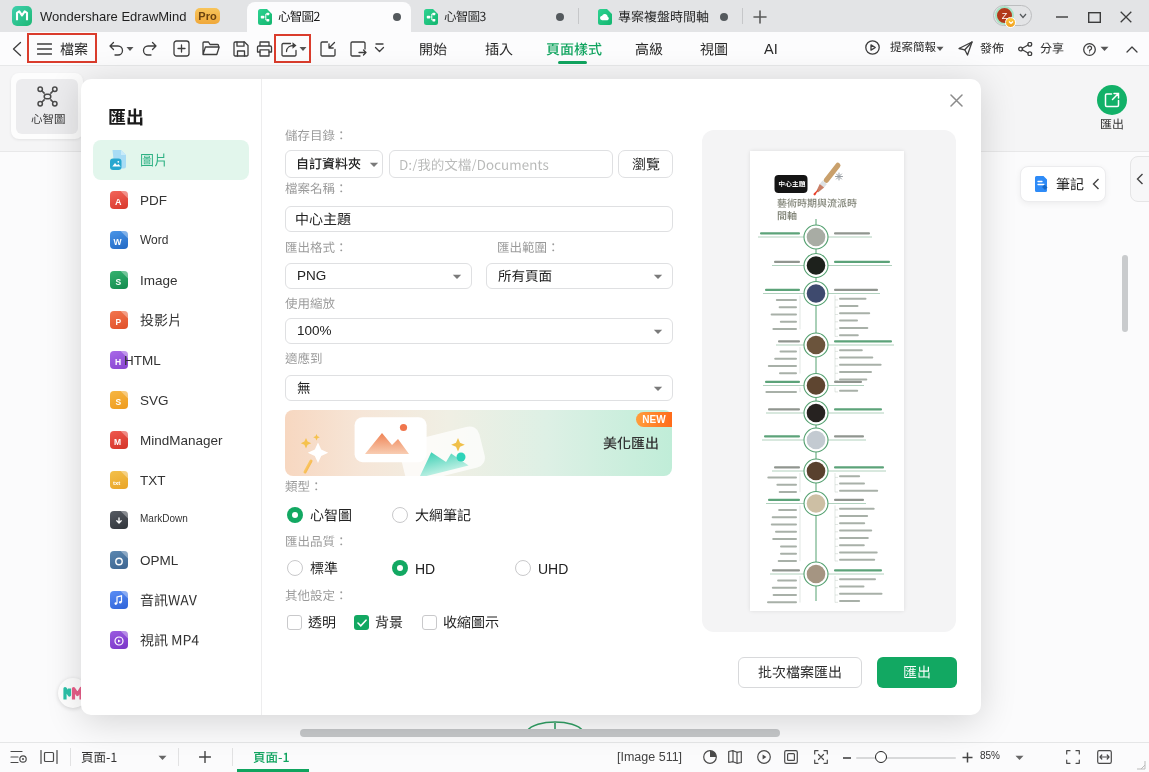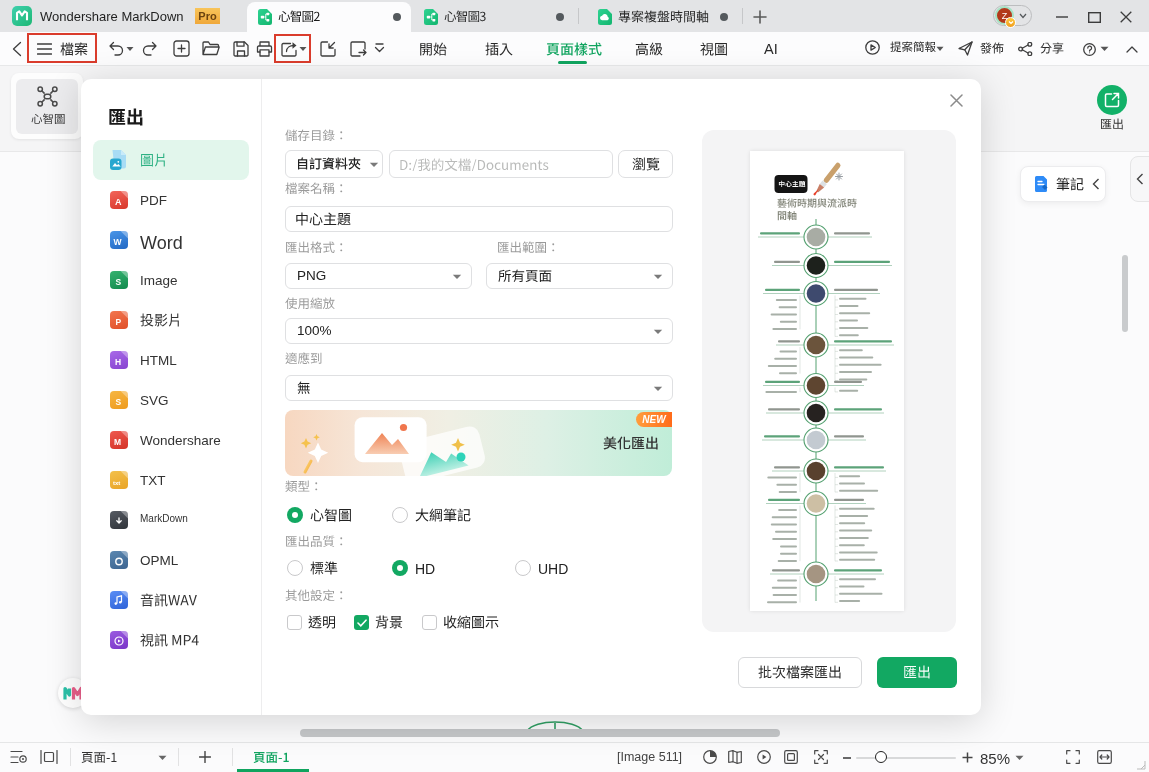--- a/index.html
+++ b/index.html
@@ -8,22 +8,22 @@
 svg{display:block}
 .ic{position:absolute}
 </style></head><body>
 <div id="app">
     <div class="abs" style="left:0;top:0;width:1149px;height:32px;background:#e3e4e6"></div>
     <div class="abs" style="left:12px;top:6px;width:20px;height:20px;border-radius:5px;
 background:linear-gradient(135deg,#3fd0ae 0%,#1eb874 100%)"></div>
 <svg class="ic" style="left:12px;top:6px" width="20" height="20" viewBox="0 0 20 20">
 <path d="M5 14.2V6.8l2.3-1.5 2.7 4 2.7-4 2.3 1.5v7.4" stroke="#fff" stroke-width="2.1" fill="none" stroke-linejoin="round"></path>
     </svg>
-    <div class="abs" style="left:40px;top:9px;font-size:13px;color:#1f1f1f">Wondershare MarkDown</div>
-    <div class="abs" style="left:195px;top:8px;width:25px;height:16px;border-radius:0;
+    <div class="abs" style="left:40px;top:9px;font-size:13px;color:#1f1f1f">Wondershare EdrawMind</div>
+    <div class="abs" style="left:195px;top:8px;width:25px;height:16px;border-radius:5px;
 background:linear-gradient(180deg,#f8c45a,#f0a83a);color:#6b4310;font-size:11px;font-weight:bold;
 display:flex;align-items:center;justify-content:center">Pro</div>
     <div class="abs" style="left:247px;top:2px;width:164px;height:30px;background:#fcfcfd;border-radius:8px 8px 0 0"></div>
     <svg class="ic" style="left:258px;top:9px" width="14" height="16" viewBox="0 0 14 16">
 <path d="M0 2.5A2.5 2.5 0 0 1 2.5 0H9l5 5v8.5a2.5 2.5 0 0 1-2.5 2.5h-9A2.5 2.5 0 0 1 0 13.5z" fill="url(#tgmind)"></path>
 <defs>
         <linearGradient id="tgmind" x1="0" y1="0" x2="1" y2="1">
           <stop offset="0" stop-color="#2fd392"></stop>
           <stop offset="1" stop-color="#12b56e"></stop>
         </linearGradient>
@@ -331,21 +331,21 @@
       <path d="M4.5 4.5 7 7M9.5 4.5 7 7M4.5 9.5 7 7M9.5 9.5 7 7" stroke="#4a4a4a" stroke-width="1.2" fill="none" stroke-linecap="round" stroke-linejoin="round"></path>
     </svg>
     <svg class="ic" style="left:843px;top:756.5px" width="8" height="2" viewBox="0 0 8 2">
       <path d="M0 1h8" stroke="#444" stroke-width="1.6"></path>
     </svg>
     <div class="abs" style="left:856px;top:756.5px;width:100px;height:2px;background:#d8d9da;border-radius:1px"></div>
     <div class="abs" style="left:875px;top:751px;width:12px;height:12px;border-radius:50%;background:#fff;border:1.8px solid #222;box-sizing:border-box"></div>
     <svg class="ic" style="left:962px;top:751.5px" width="11" height="11" viewBox="0 0 11 11">
       <path d="M5.5 0.5v10M0.5 5.5h10" stroke="#444" stroke-width="1.5"></path>
     </svg>
-    <div class="abs" style="left:980px;top:750px;font-size:15px;color:#333">85%</div>
+    <div class="abs" style="left:980px;top:750px;font-size:10px;color:#333">85%</div>
     <svg class="ic" style="left:1015px;top:754.5px" width="9" height="6" viewBox="0 0 9 6">
       <path d="M0.5 0.8 4.5 5 8.5 0.8" fill="#666"></path>
     </svg>
     <svg class="ic" style="left:1066px;top:750px" width="14" height="14" viewBox="0 0 14 14">
 <path d="M0.7 4V0.7H4M10 0.7h3.3V4M13.3 10v3.3H10M4 13.3H0.7V10" stroke="#4a4a4a" stroke-width="1.2" fill="none" stroke-linecap="round" stroke-linejoin="round"></path>
     </svg>
     <svg class="ic" style="left:1097px;top:750px" width="15" height="14" viewBox="0 0 15 14">
 <rect x="0.7" y="0.7" width="13.6" height="12.6" rx="1.5" stroke="#4a4a4a" stroke-width="1.2" fill="none" stroke-linecap="round" stroke-linejoin="round"></rect>
       <path d="M3 7h9M4.8 5 3 7l1.8 2M10.2 5 12 7l-1.8 2" stroke="#4a4a4a" stroke-width="1.2" fill="none" stroke-linecap="round" stroke-linejoin="round"></path>
     </svg>
@@ -381,21 +381,21 @@
     <svg class="ic" style="left:110px;top:191px" width="18" height="18" viewBox="0 0 18 18">
       <path d="M10.5 0H15a3 3 0 0 1 3 3v4.5z" fill="#fff" fill-opacity="0.35"></path>
       <text x="5" y="14" font-family="Liberation Sans" font-size="9" font-weight="bold" fill="#fff">A</text>
     </svg>
     <div class="abs" style="left:140px;top:193px;font-size:13.5px;color:#333">PDF</div>
     <div class="abs" style="left:110px;top:231px;width:18px;height:18px;border-radius:4px;background:linear-gradient(160deg,#4a96e8,#2268c4)"></div>
     <svg class="ic" style="left:110px;top:231px" width="18" height="18" viewBox="0 0 18 18">
       <path d="M10.5 0H15a3 3 0 0 1 3 3v4.5z" fill="#fff" fill-opacity="0.35"></path>
       <text x="3.5" y="14" font-family="Liberation Sans" font-size="8.5" font-weight="bold" fill="#fff">W</text>
     </svg>
-    <div class="abs" style="left:140px;top:233px;font-size:18px;color:#333">Word</div>
+    <div class="abs" style="left:140px;top:233px;font-size:12px;color:#333">Word</div>
     <div class="abs" style="left:110px;top:271px;width:18px;height:18px;border-radius:4px;background:linear-gradient(160deg,#35b270,#128a4d)"></div>
     <svg class="ic" style="left:110px;top:271px" width="18" height="18" viewBox="0 0 18 18">
       <path d="M10.5 0H15a3 3 0 0 1 3 3v4.5z" fill="#fff" fill-opacity="0.35"></path>
       <text x="5.5" y="14" font-family="Liberation Sans" font-size="8.5" font-weight="bold" fill="#fff">S</text>
     </svg>
     <div class="abs" style="left:140px;top:273px;font-size:13.5px;color:#333">Image</div>
     <div class="abs" style="left:110px;top:311px;width:18px;height:18px;border-radius:4px;background:linear-gradient(160deg,#f2764f,#e04f28)"></div>
     <svg class="ic" style="left:110px;top:311px" width="18" height="18" viewBox="0 0 18 18">
       <path d="M10.5 0H15a3 3 0 0 1 3 3v4.5z" fill="#fff" fill-opacity="0.35"></path>
       <text x="5.5" y="14" font-family="Liberation Sans" font-size="8.5" font-weight="bold" fill="#fff">P</text>
@@ -403,33 +403,33 @@
     <div style="position:absolute;left:140px;top:312.5px;">
       <svg width="42" height="14" viewBox="0 0 42 14" style="display:block">
         <path fill="#333" d="M0.5 8Q1.3 7.8 2.5 7.4Q3.7 7.1 4.9 6.7L5 7.7Q3.9 8.1 2.8 8.4Q1.7 8.7 0.8 9ZM0.6 3.4H5.3V4.4H0.6ZM2.6 0.6H3.6V12.1Q3.6 12.5 3.5 12.8Q3.4 13 3.1 13.1Q2.8 13.3 2.3 13.3Q1.9 13.3 1.2 13.3Q1.1 13.1 1 12.9Q1 12.6 0.8 12.4Q1.3 12.4 1.7 12.4Q2.2 12.4 2.3 12.4Q2.4 12.4 2.5 12.3Q2.6 12.2 2.6 12.1ZM6.9 1.1H10.6V2H6.9ZM5.3 6.7H11.7V7.7H5.3ZM11.4 6.7H11.6L11.8 6.7L12.4 7Q12 8.4 11.2 9.4Q10.4 10.5 9.4 11.3Q8.4 12.1 7.2 12.6Q6 13.1 4.7 13.5Q4.6 13.3 4.6 13.1Q4.5 13 4.4 12.8Q4.3 12.6 4.1 12.5Q5.3 12.2 6.5 11.8Q7.6 11.3 8.6 10.6Q9.5 9.9 10.2 9Q11 8.1 11.4 6.9ZM6.6 7.5Q7.1 8.7 8.1 9.8Q9.1 10.8 10.4 11.5Q11.8 12.2 13.4 12.5Q13.3 12.6 13.2 12.8Q13 13 12.9 13.1Q12.8 13.3 12.8 13.5Q10.2 12.9 8.4 11.4Q6.6 10 5.7 7.8ZM6.6 1.1H7.6V2.6Q7.6 3.3 7.4 4Q7.3 4.6 6.8 5.3Q6.4 5.9 5.5 6.4Q5.4 6.3 5.3 6.1Q5.2 6 5 5.8Q4.9 5.7 4.8 5.6Q5.6 5.2 6 4.7Q6.4 4.2 6.5 3.6Q6.6 3.1 6.6 2.6ZM10.1 1.1H11.1V4.3Q11.1 4.6 11.1 4.7Q11.2 4.8 11.3 4.8Q11.4 4.8 11.7 4.8Q11.9 4.8 12.1 4.8Q12.3 4.8 12.4 4.8Q12.6 4.8 12.8 4.8Q13 4.8 13.1 4.8Q13.1 5 13.2 5.2Q13.2 5.5 13.2 5.7Q13.1 5.7 12.9 5.7Q12.7 5.8 12.4 5.8Q12.3 5.8 12.1 5.8Q11.8 5.8 11.6 5.8Q11.4 5.8 11.3 5.8Q10.8 5.8 10.5 5.6Q10.2 5.5 10.2 5.2Q10.1 4.8 10.1 4.3ZM25.8 0.8 26.8 1.2Q26.3 1.9 25.7 2.5Q25 3.1 24.4 3.6Q23.7 4.2 23 4.6Q22.9 4.4 22.7 4.2Q22.5 4 22.3 3.8Q22.9 3.5 23.6 3Q24.2 2.5 24.8 2Q25.4 1.4 25.8 0.8ZM26.2 4.6 27.2 5Q26.7 5.7 26 6.4Q25.3 7 24.5 7.6Q23.8 8.1 23 8.5Q22.9 8.4 22.7 8.1Q22.5 7.9 22.3 7.8Q23 7.4 23.7 6.9Q24.5 6.4 25.1 5.8Q25.8 5.2 26.2 4.6ZM26.5 8.7 27.5 9Q26.9 9.9 26.2 10.7Q25.4 11.6 24.5 12.2Q23.6 12.9 22.6 13.4Q22.5 13.2 22.3 12.9Q22.1 12.7 21.9 12.6Q22.8 12.1 23.7 11.5Q24.6 10.9 25.3 10.2Q26 9.5 26.5 8.7ZM14.8 5.8H22.3V6.6H14.8ZM16.6 8.1V9.3H20.6V8.1ZM15.6 7.3H21.7V10H15.6ZM19.8 10.6 20.6 10.3Q21 10.8 21.3 11.3Q21.7 11.9 21.9 12.3L21.1 12.8Q20.9 12.3 20.6 11.7Q20.2 11.1 19.8 10.6ZM16.5 3.3V4.2H20.8V3.3ZM16.5 1.8V2.6H20.8V1.8ZM15.5 1.1H21.8V4.9H15.5ZM18.1 9.6H19.1V12.3Q19.1 12.7 19 12.9Q18.9 13.1 18.7 13.2Q18.4 13.3 18 13.3Q17.6 13.4 17 13.4Q17 13.2 16.9 12.9Q16.8 12.7 16.7 12.5Q17.1 12.5 17.5 12.5Q17.8 12.5 17.9 12.5Q18 12.5 18.1 12.5Q18.1 12.4 18.1 12.3ZM16.2 10.3 17.1 10.6Q16.8 11.2 16.4 11.8Q15.9 12.5 15.5 12.9Q15.4 12.8 15.3 12.7Q15.2 12.6 15 12.5Q14.9 12.4 14.8 12.3Q15.2 11.9 15.6 11.4Q15.9 10.9 16.2 10.3ZM17.8 5.1 18.8 4.9Q18.9 5.2 19.1 5.5Q19.2 5.8 19.3 6L18.3 6.3Q18.2 6.1 18.1 5.7Q17.9 5.4 17.8 5.1ZM31.2 4H38.3V5.1H31.2ZM37.2 0.6H38.3V4.7H37.2ZM30.9 0.7H31.9V5.5Q31.9 6.5 31.9 7.6Q31.8 8.7 31.6 9.7Q31.3 10.7 30.9 11.7Q30.4 12.6 29.7 13.5Q29.6 13.4 29.5 13.2Q29.3 13.1 29.2 12.9Q29 12.8 28.9 12.7Q29.8 11.7 30.2 10.5Q30.6 9.3 30.7 8Q30.9 6.7 30.9 5.5ZM31.2 7.4H38.8V13.4H37.7V8.4H31.2Z"></path>
       </svg>
     </div>
     <div class="abs" style="left:110px;top:351px;width:18px;height:18px;border-radius:4px;background:linear-gradient(160deg,#a86ae8,#8743d0)"></div>
     <svg class="ic" style="left:110px;top:351px" width="18" height="18" viewBox="0 0 18 18">
       <path d="M10.5 0H15a3 3 0 0 1 3 3v4.5z" fill="#fff" fill-opacity="0.35"></path>
       <text x="5" y="14" font-family="Liberation Sans" font-size="8.5" font-weight="bold" fill="#fff">H</text>
     </svg>
-    <div class="abs" style="left:140px;top:353px;font-size:13.5px;color:#333">HTML</div>
+    <div class="abs" style="left:124px;top:353px;font-size:13.5px;color:#333">HTML</div>
     <div class="abs" style="left:110px;top:391px;width:18px;height:18px;border-radius:4px;background:linear-gradient(160deg,#f6b643,#ee9b1e)"></div>
     <svg class="ic" style="left:110px;top:391px" width="18" height="18" viewBox="0 0 18 18">
       <path d="M10.5 0H15a3 3 0 0 1 3 3v4.5z" fill="#fff" fill-opacity="0.35"></path>
       <text x="5.5" y="14" font-family="Liberation Sans" font-size="8.5" font-weight="bold" fill="#fff">S</text>
     </svg>
     <div class="abs" style="left:140px;top:393px;font-size:13.5px;color:#333">SVG</div>
     <div class="abs" style="left:110px;top:431px;width:18px;height:18px;border-radius:4px;background:linear-gradient(160deg,#ee5a50,#d43226)"></div>
     <svg class="ic" style="left:110px;top:431px" width="18" height="18" viewBox="0 0 18 18">
       <path d="M10.5 0H15a3 3 0 0 1 3 3v4.5z" fill="#fff" fill-opacity="0.35"></path>
       <text x="4" y="14" font-family="Liberation Sans" font-size="8.5" font-weight="bold" fill="#fff">M</text>
     </svg>
-    <div class="abs" style="left:140px;top:433px;font-size:13.5px;color:#333">Wondershare</div>
+    <div class="abs" style="left:140px;top:433px;font-size:13.5px;color:#333">MindManager</div>
     <div class="abs" style="left:110px;top:471px;width:18px;height:18px;border-radius:4px;background:linear-gradient(160deg,#f3c04b,#e9a427)"></div>
     <svg class="ic" style="left:110px;top:471px" width="18" height="18" viewBox="0 0 18 18">
       <path d="M10.5 0H15a3 3 0 0 1 3 3v4.5z" fill="#fff" fill-opacity="0.35"></path>
       <text x="3" y="13.5" font-family="Liberation Sans" font-size="6" font-weight="bold" fill="#fff">txt</text>
     </svg>
     <div class="abs" style="left:140px;top:473px;font-size:13.5px;color:#333">TXT</div>
     <div class="abs" style="left:110px;top:511px;width:18px;height:18px;border-radius:4px;background:linear-gradient(160deg,#565b63,#30343a)"></div>
     <svg class="ic" style="left:110px;top:511px" width="18" height="18" viewBox="0 0 18 18">
       <path d="M10.5 0H15a3 3 0 0 1 3 3v4.5z" fill="#fff" fill-opacity="0.35"></path>
       <path d="M9 7v5M6.8 9.8 9 12l2.2-2.2" stroke="#fff" stroke-width="1.3" fill="none" stroke-linecap="round"></path>
@@ -574,21 +574,21 @@
 <rect x="69.6" y="7.2" width="72" height="45" rx="8" fill="#fff"></rect>
 <path d="M80 44 97 23l10 12 6-6 11 15z" fill="url(#omtn)"></path>
 <circle cx="118.5" cy="17.5" r="3.6" fill="#f0764d"></circle>
 <path d="M33 32.5l3.2 7 7 3.2-7 3.2-3.2 7-3.2-7-7-3.2 7-3.2z" fill="#fff"></path>
 <path d="M26 51 20 62" stroke="url(#wnd)" stroke-width="3" stroke-linecap="round"></path>
 <path d="M21 28l1.6 3.6 3.6 1.6-3.6 1.6-1.6 3.6-1.6-3.6-3.6-1.6 3.6-1.6z" fill="#f5c24e"></path>
 <path d="M31.5 24l1 2.3 2.3 1-2.3 1-1 2.3-1-2.3-2.3-1 2.3-1z" fill="#f5c24e"></path>
 <path d="M173 28l2 4.8 4.8 2-4.8 2-2 4.8-2-4.8-4.8-2 4.8-2z" fill="#f0c04a"></path>
 </svg>
     <div class="abs" style="left:636px;top:412px;width:36px;height:15px;border-radius:8px 0 0 8px;
-background:linear-gradient(90deg,#ff9e3d,#ff6b1a);color:#fff;font-size:10px;font-weight:bold;font-style:italic;
+background:linear-gradient(90deg,#ff9e3d,#ff6b1a);color:#fff;font-size:10px;font-weight:bold;
 display:flex;align-items:center;justify-content:center">NEW</div>
     <div style="position:absolute;left:603px;top:436px;">
       <svg width="56" height="14" viewBox="0 0 56 14" style="display:block">
         <path fill="#333" d="M1.2 2.4H12.8V3.5H1.2ZM2 4.5H12.1V5.6H2ZM1.1 8.7H13V9.8H1.1ZM0.7 6.6H13.4V7.8H0.7ZM6.3 3.1H7.7V7.5H6.3ZM3.1 0.9 4.3 0.4Q4.6 0.8 5 1.3Q5.3 1.8 5.4 2.2L4.2 2.7Q4.1 2.3 3.8 1.8Q3.4 1.3 3.1 0.9ZM9.5 0.4 10.9 0.8Q10.6 1.4 10.2 1.9Q9.8 2.5 9.5 2.9L8.3 2.5Q8.5 2.2 8.7 1.9Q9 1.5 9.2 1.1Q9.4 0.7 9.5 0.4ZM6.2 7.5H7.6Q7.5 8.4 7.3 9.3Q7.1 10.1 6.6 10.7Q6.2 11.4 5.5 11.9Q4.8 12.4 3.8 12.8Q2.7 13.2 1.2 13.5Q1.1 13.3 1 13.1Q0.9 12.9 0.8 12.6Q0.6 12.4 0.5 12.3Q1.9 12.1 2.9 11.8Q3.9 11.5 4.5 11.1Q5.1 10.7 5.4 10.1Q5.8 9.6 5.9 8.9Q6.1 8.3 6.2 7.5ZM7.1 10.8 7.6 9.8Q8.3 10.1 9.1 10.4Q9.9 10.7 10.7 11.1Q11.5 11.4 12.2 11.8Q12.9 12.1 13.4 12.4L12.7 13.5Q12.3 13.2 11.6 12.9Q10.9 12.5 10.1 12.2Q9.4 11.8 8.6 11.4Q7.8 11.1 7.1 10.8ZM20.7 0.7H22V10.9Q22 11.3 22.1 11.5Q22.1 11.7 22.3 11.8Q22.5 11.9 22.8 11.9Q23 11.9 23.3 11.9Q23.6 11.9 24 11.9Q24.4 11.9 24.7 11.9Q25 11.9 25.2 11.9Q25.6 11.9 25.8 11.6Q26 11.4 26 10.8Q26.1 10.1 26.2 8.9Q26.4 9.1 26.8 9.3Q27.1 9.4 27.4 9.5Q27.3 10.8 27.1 11.6Q26.9 12.4 26.5 12.7Q26.1 13.1 25.3 13.1Q25.2 13.1 24.9 13.1Q24.6 13.1 24.3 13.1Q24 13.1 23.7 13.1Q23.3 13.1 23.1 13.1Q22.8 13.1 22.7 13.1Q22 13.1 21.5 12.9Q21.1 12.7 20.9 12.2Q20.7 11.8 20.7 10.9ZM18.2 0.6 19.4 1Q18.9 2.2 18.2 3.3Q17.5 4.5 16.7 5.5Q15.9 6.6 15.1 7.3Q15 7.2 14.9 6.9Q14.8 6.7 14.6 6.4Q14.5 6.1 14.3 6Q15.1 5.3 15.8 4.5Q16.5 3.6 17.1 2.6Q17.7 1.6 18.2 0.6ZM16.7 4.1 18 2.9V2.9V13.5H16.7ZM21.5 4.5H27V5.7H21.5ZM35.6 3.9H40.9V4.9H35.6V11.4H34.4V4.7L35.2 3.9ZM31 10.5Q31.2 10.1 31.5 9.6Q31.9 9.1 32.2 8.5Q32.5 8 32.8 7.4L33.6 8.2Q33.2 9 32.8 9.8Q32.3 10.6 31.9 11.3ZM30.5 5.6 31.2 4.8Q31.7 5 32.3 5.4Q32.9 5.7 33.2 6L32.5 6.9Q32.2 6.6 31.6 6.2Q31.1 5.9 30.5 5.6ZM31.2 3.1 31.9 2.3Q32.4 2.5 33 2.8Q33.5 3.2 33.8 3.5L33.1 4.4Q32.9 4.2 32.6 3.9Q32.3 3.7 31.9 3.5Q31.6 3.2 31.2 3.1ZM35.3 2.2 36.4 2.5Q36.1 3.4 35.6 4.2Q35.2 5.1 34.7 5.8Q34.2 6.5 33.7 7.1Q33.6 6.9 33.4 6.7Q33.3 6.6 33.1 6.4Q33 6.2 32.9 6.1Q33.6 5.4 34.3 4.4Q34.9 3.3 35.3 2.2ZM35.2 5.9H40.4V6.9H35.2ZM35.2 7.8H40.4V8.8H35.2ZM35.1 9.8H40.9V10.9H35.1ZM37.4 4.5H38.6V10.6H37.4ZM29.2 1H41.1V2.1H30.5V13H29.2ZM30 11.9H41.3V13H30ZM37.2 2.7 38.3 2.4Q38.6 2.8 38.8 3.3Q39 3.8 39.1 4.2L37.9 4.5Q37.8 4.2 37.6 3.7Q37.4 3.2 37.2 2.7ZM48.2 0.5H49.7V12H48.2ZM53.2 7.5H54.6V13.5H53.2ZM44 1.7H45.4V5.4H52.6V1.7H54.1V6.7H44ZM43.3 7.5H44.8V11.4H53.8V12.7H43.3Z"></path>
       </svg>
     </div>
     <div style="position:absolute;left:285px;top:480px;">
       <svg width="37.5" height="12.5" viewBox="0 0 37.5 12.5" style="display:block">
         <path fill="#9a9a9a" d="M4.2 6.9 4.8 6.5Q5 6.8 5.3 7Q5.5 7.3 5.7 7.5L5.1 7.9Q5 7.7 4.7 7.4Q4.5 7.1 4.2 6.9ZM0.6 7.8H6.1V8.6H0.6ZM0.6 3.3H6V4H0.6ZM5 1 5.8 1.2Q5.6 1.6 5.3 2.1Q5.1 2.5 4.9 2.8L4.3 2.5Q4.5 2.2 4.7 1.8Q4.9 1.3 5 1ZM2.9 0.6H3.8V6.4H2.9ZM0.9 1.2 1.6 0.9Q1.8 1.3 2 1.7Q2.2 2.1 2.3 2.4L1.6 2.7Q1.5 2.4 1.3 2Q1.1 1.6 0.9 1.2ZM2.9 9.7 3.4 9.1Q3.8 9.3 4.3 9.6Q4.7 9.9 5.1 10.2Q5.5 10.5 5.8 10.8L5.3 11.4Q5 11.2 4.6 10.9Q4.2 10.6 3.8 10.2Q3.3 9.9 2.9 9.7ZM4.5 4.5Q4.6 4.5 4.8 4.7Q5 4.9 5.3 5.1Q5.6 5.4 5.8 5.5Q6 5.7 6.1 5.8L5.6 6.5Q5.5 6.3 5.2 6.1Q5 5.9 4.8 5.6Q4.5 5.4 4.3 5.2Q4.1 4.9 4 4.8ZM2 4.4 2.6 4.6Q2.4 5.3 1.9 5.9Q1.5 6.5 1 6.9Q0.9 6.7 0.7 6.6Q0.5 6.4 0.4 6.3Q0.7 6.1 1 5.8Q1.3 5.5 1.6 5.1Q1.9 4.8 2 4.4ZM6.1 1.1H12V1.9H6.1ZM7.5 5.7V7H10.6V5.7ZM7.5 7.7V8.9H10.6V7.7ZM7.5 3.8V5H10.6V3.8ZM6.6 3.1H11.5V9.6H6.6ZM8.5 1.5 9.5 1.6Q9.3 2.2 9.1 2.7Q9 3.2 8.8 3.6L8 3.5Q8.1 3.2 8.2 2.9Q8.3 2.5 8.3 2.1Q8.4 1.8 8.5 1.5ZM7.9 9.9 8.7 10.3Q8.5 10.7 8.1 11Q7.7 11.3 7.2 11.6Q6.8 11.8 6.4 12Q6.2 11.9 6.1 11.7Q5.9 11.5 5.7 11.4Q6.2 11.2 6.6 11Q7 10.7 7.3 10.4Q7.7 10.1 7.9 9.9ZM9.3 10.4 10 9.9Q10.4 10.1 10.8 10.4Q11.2 10.7 11.5 11Q11.9 11.3 12.2 11.5L11.4 12Q11.2 11.8 10.8 11.5Q10.5 11.2 10.1 10.9Q9.7 10.6 9.3 10.4ZM2.9 6.7H3.7V7.9Q3.7 8.4 3.6 9Q3.5 9.5 3.2 10Q3 10.6 2.4 11Q1.9 11.5 0.9 11.9Q0.9 11.8 0.8 11.7Q0.7 11.6 0.6 11.4Q0.5 11.3 0.4 11.2Q1.3 10.9 1.8 10.5Q2.2 10.1 2.5 9.6Q2.7 9.2 2.8 8.8Q2.9 8.3 2.9 7.9ZM13.8 1H19.4V1.8H13.8ZM13.3 3.6H19.7V4.4H13.3ZM13.1 10.7H24.4V11.6H13.1ZM14.4 8.2H23.1V9.1H14.4ZM17.4 1.3H18.2V7.1H17.4ZM18.3 6.8H19.3V11.3H18.3ZM20.4 1.2H21.3V5.4H20.4ZM22.8 0.6H23.7V6.2Q23.7 6.6 23.6 6.8Q23.5 7 23.2 7.1Q22.9 7.2 22.4 7.2Q22 7.2 21.3 7.2Q21.3 7 21.2 6.8Q21.1 6.6 21 6.4Q21.5 6.4 22 6.4Q22.4 6.4 22.5 6.4Q22.7 6.4 22.7 6.3Q22.8 6.3 22.8 6.2ZM14.9 1.4H15.8V3.5Q15.8 4.1 15.7 4.8Q15.5 5.6 15.1 6.2Q14.7 6.9 13.8 7.4Q13.8 7.3 13.7 7.2Q13.6 7 13.4 6.9Q13.3 6.8 13.2 6.8Q14 6.3 14.3 5.7Q14.7 5.2 14.8 4.6Q14.9 4 14.9 3.5ZM31.2 4.2Q30.9 4.2 30.6 3.9Q30.3 3.7 30.3 3.3Q30.3 2.8 30.6 2.6Q30.9 2.3 31.2 2.3Q31.6 2.3 31.9 2.6Q32.2 2.8 32.2 3.3Q32.2 3.7 31.9 3.9Q31.6 4.2 31.2 4.2ZM31.2 10.3Q30.9 10.3 30.6 10.1Q30.3 9.8 30.3 9.4Q30.3 8.9 30.6 8.7Q30.9 8.4 31.2 8.4Q31.6 8.4 31.9 8.7Q32.2 8.9 32.2 9.4Q32.2 9.8 31.9 10.1Q31.6 10.3 31.2 10.3Z"></path>
       </svg>

